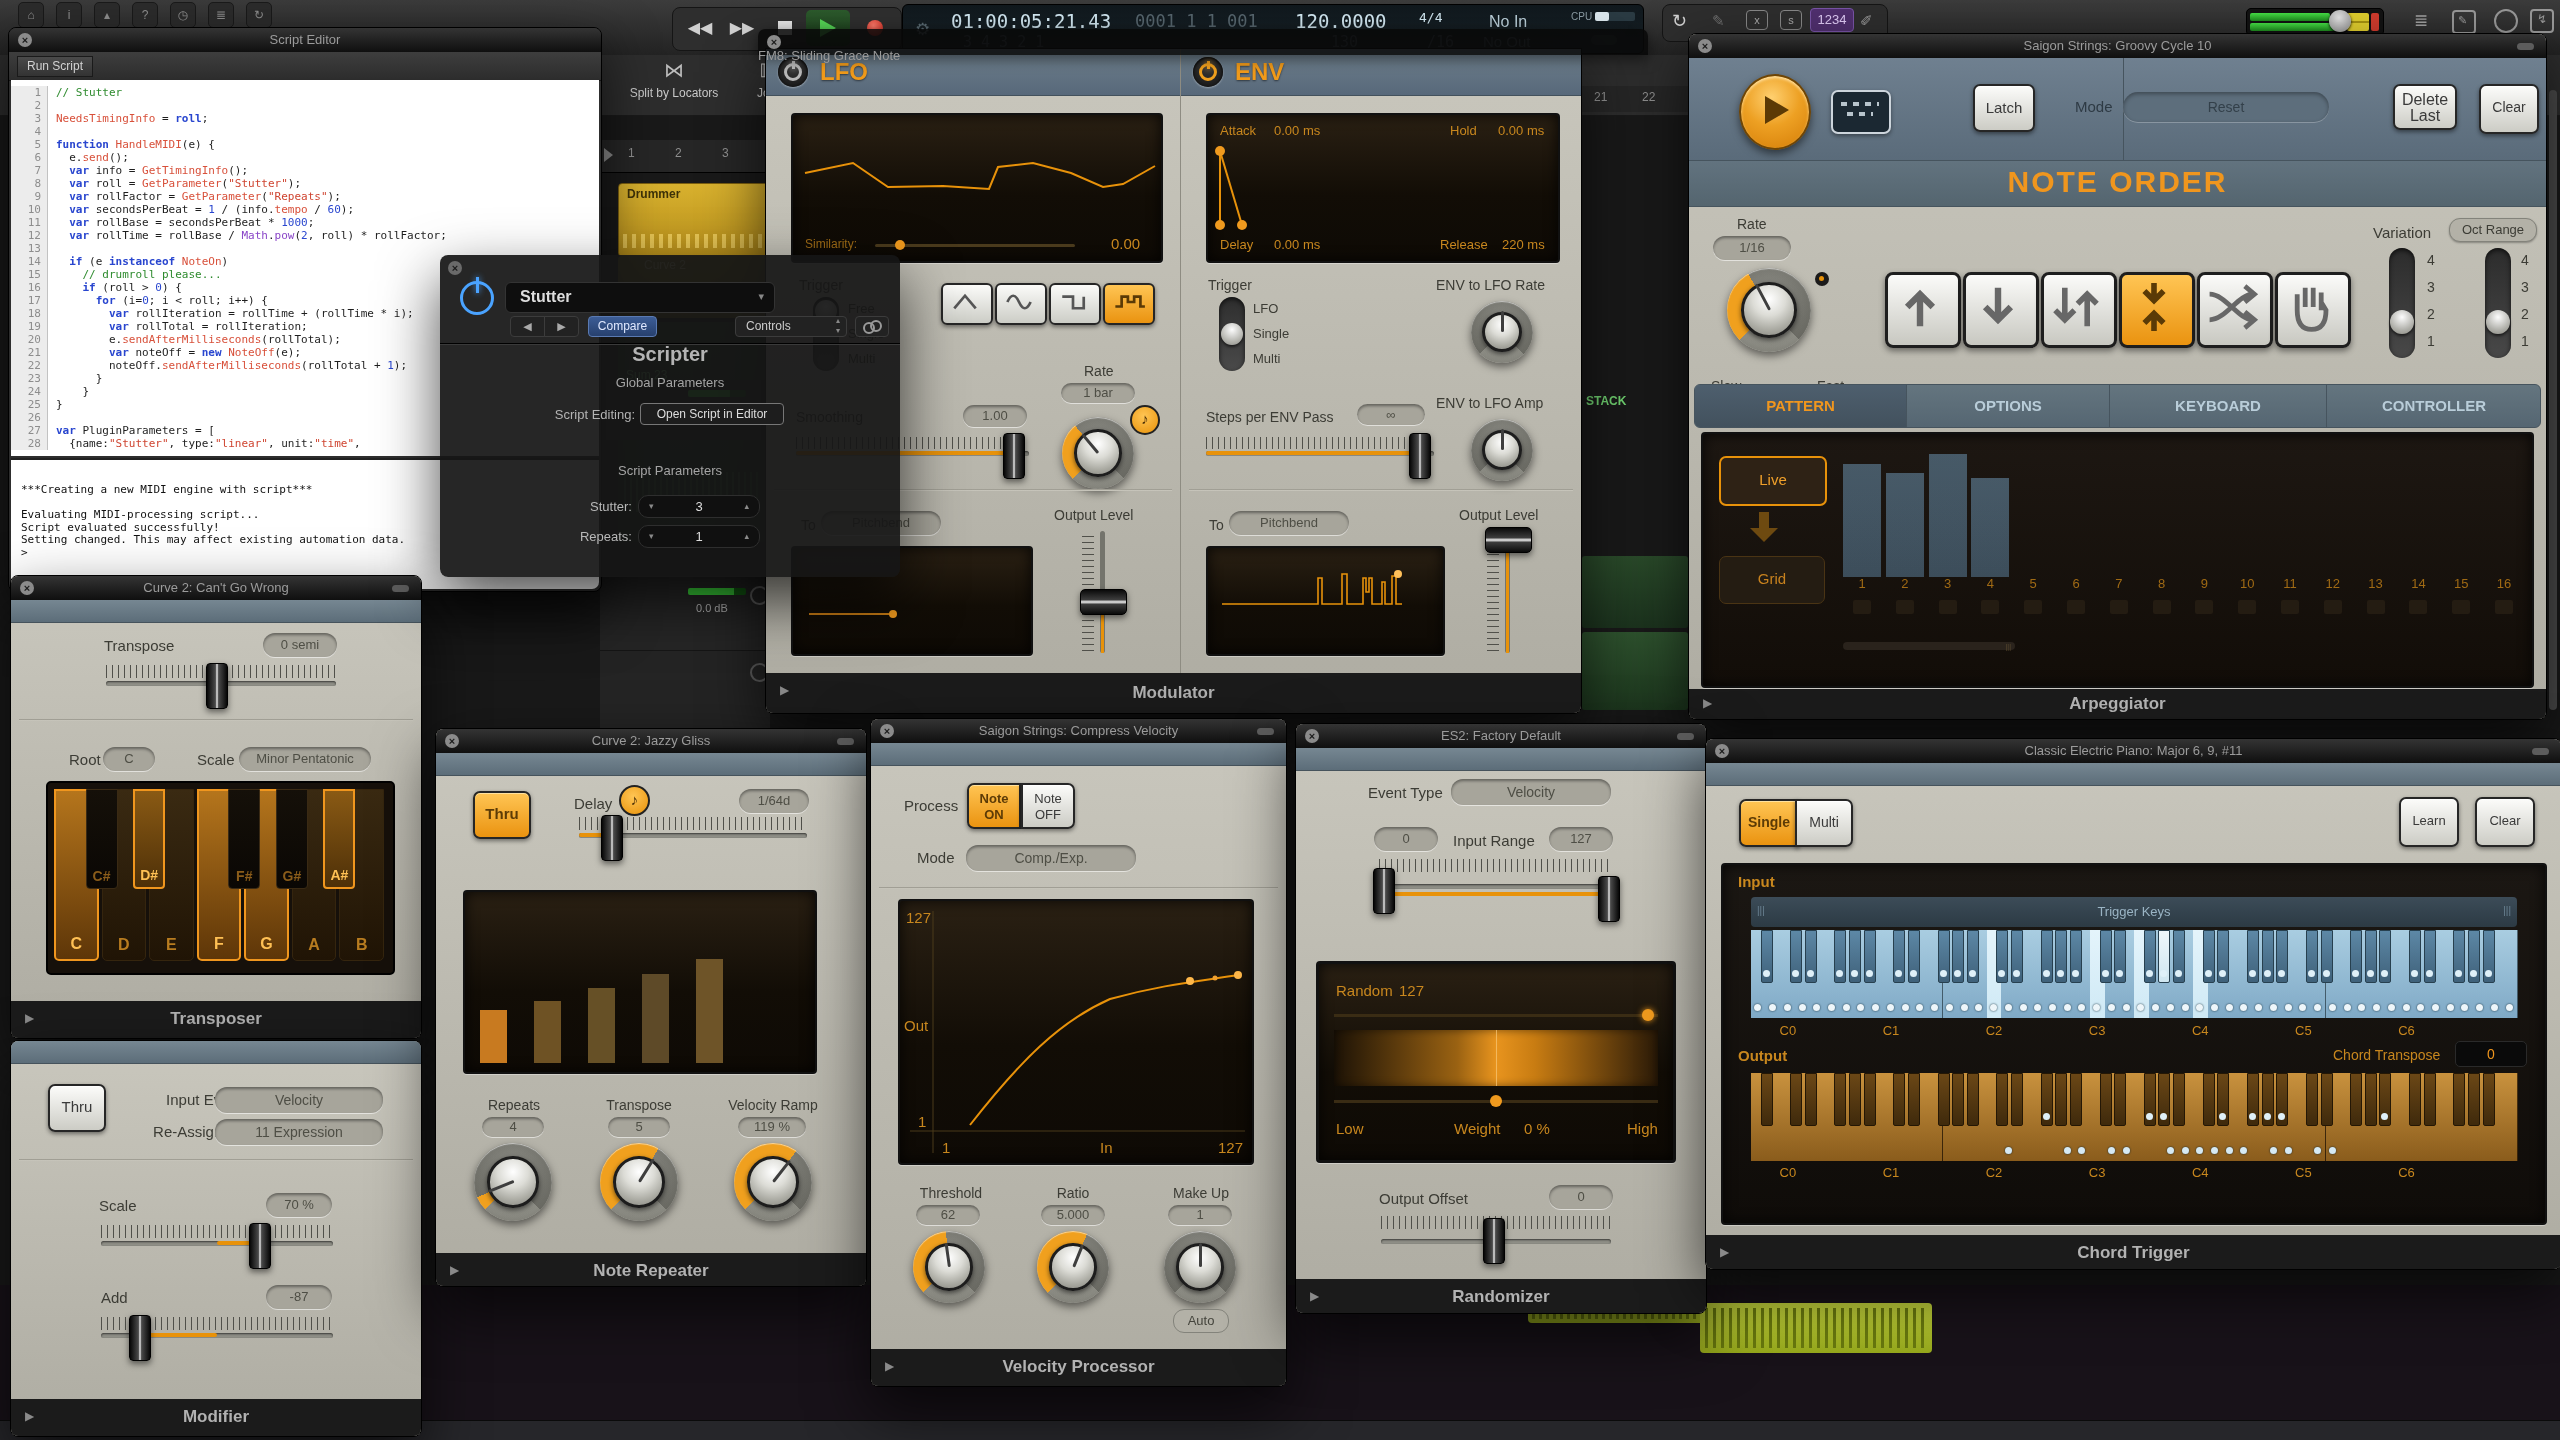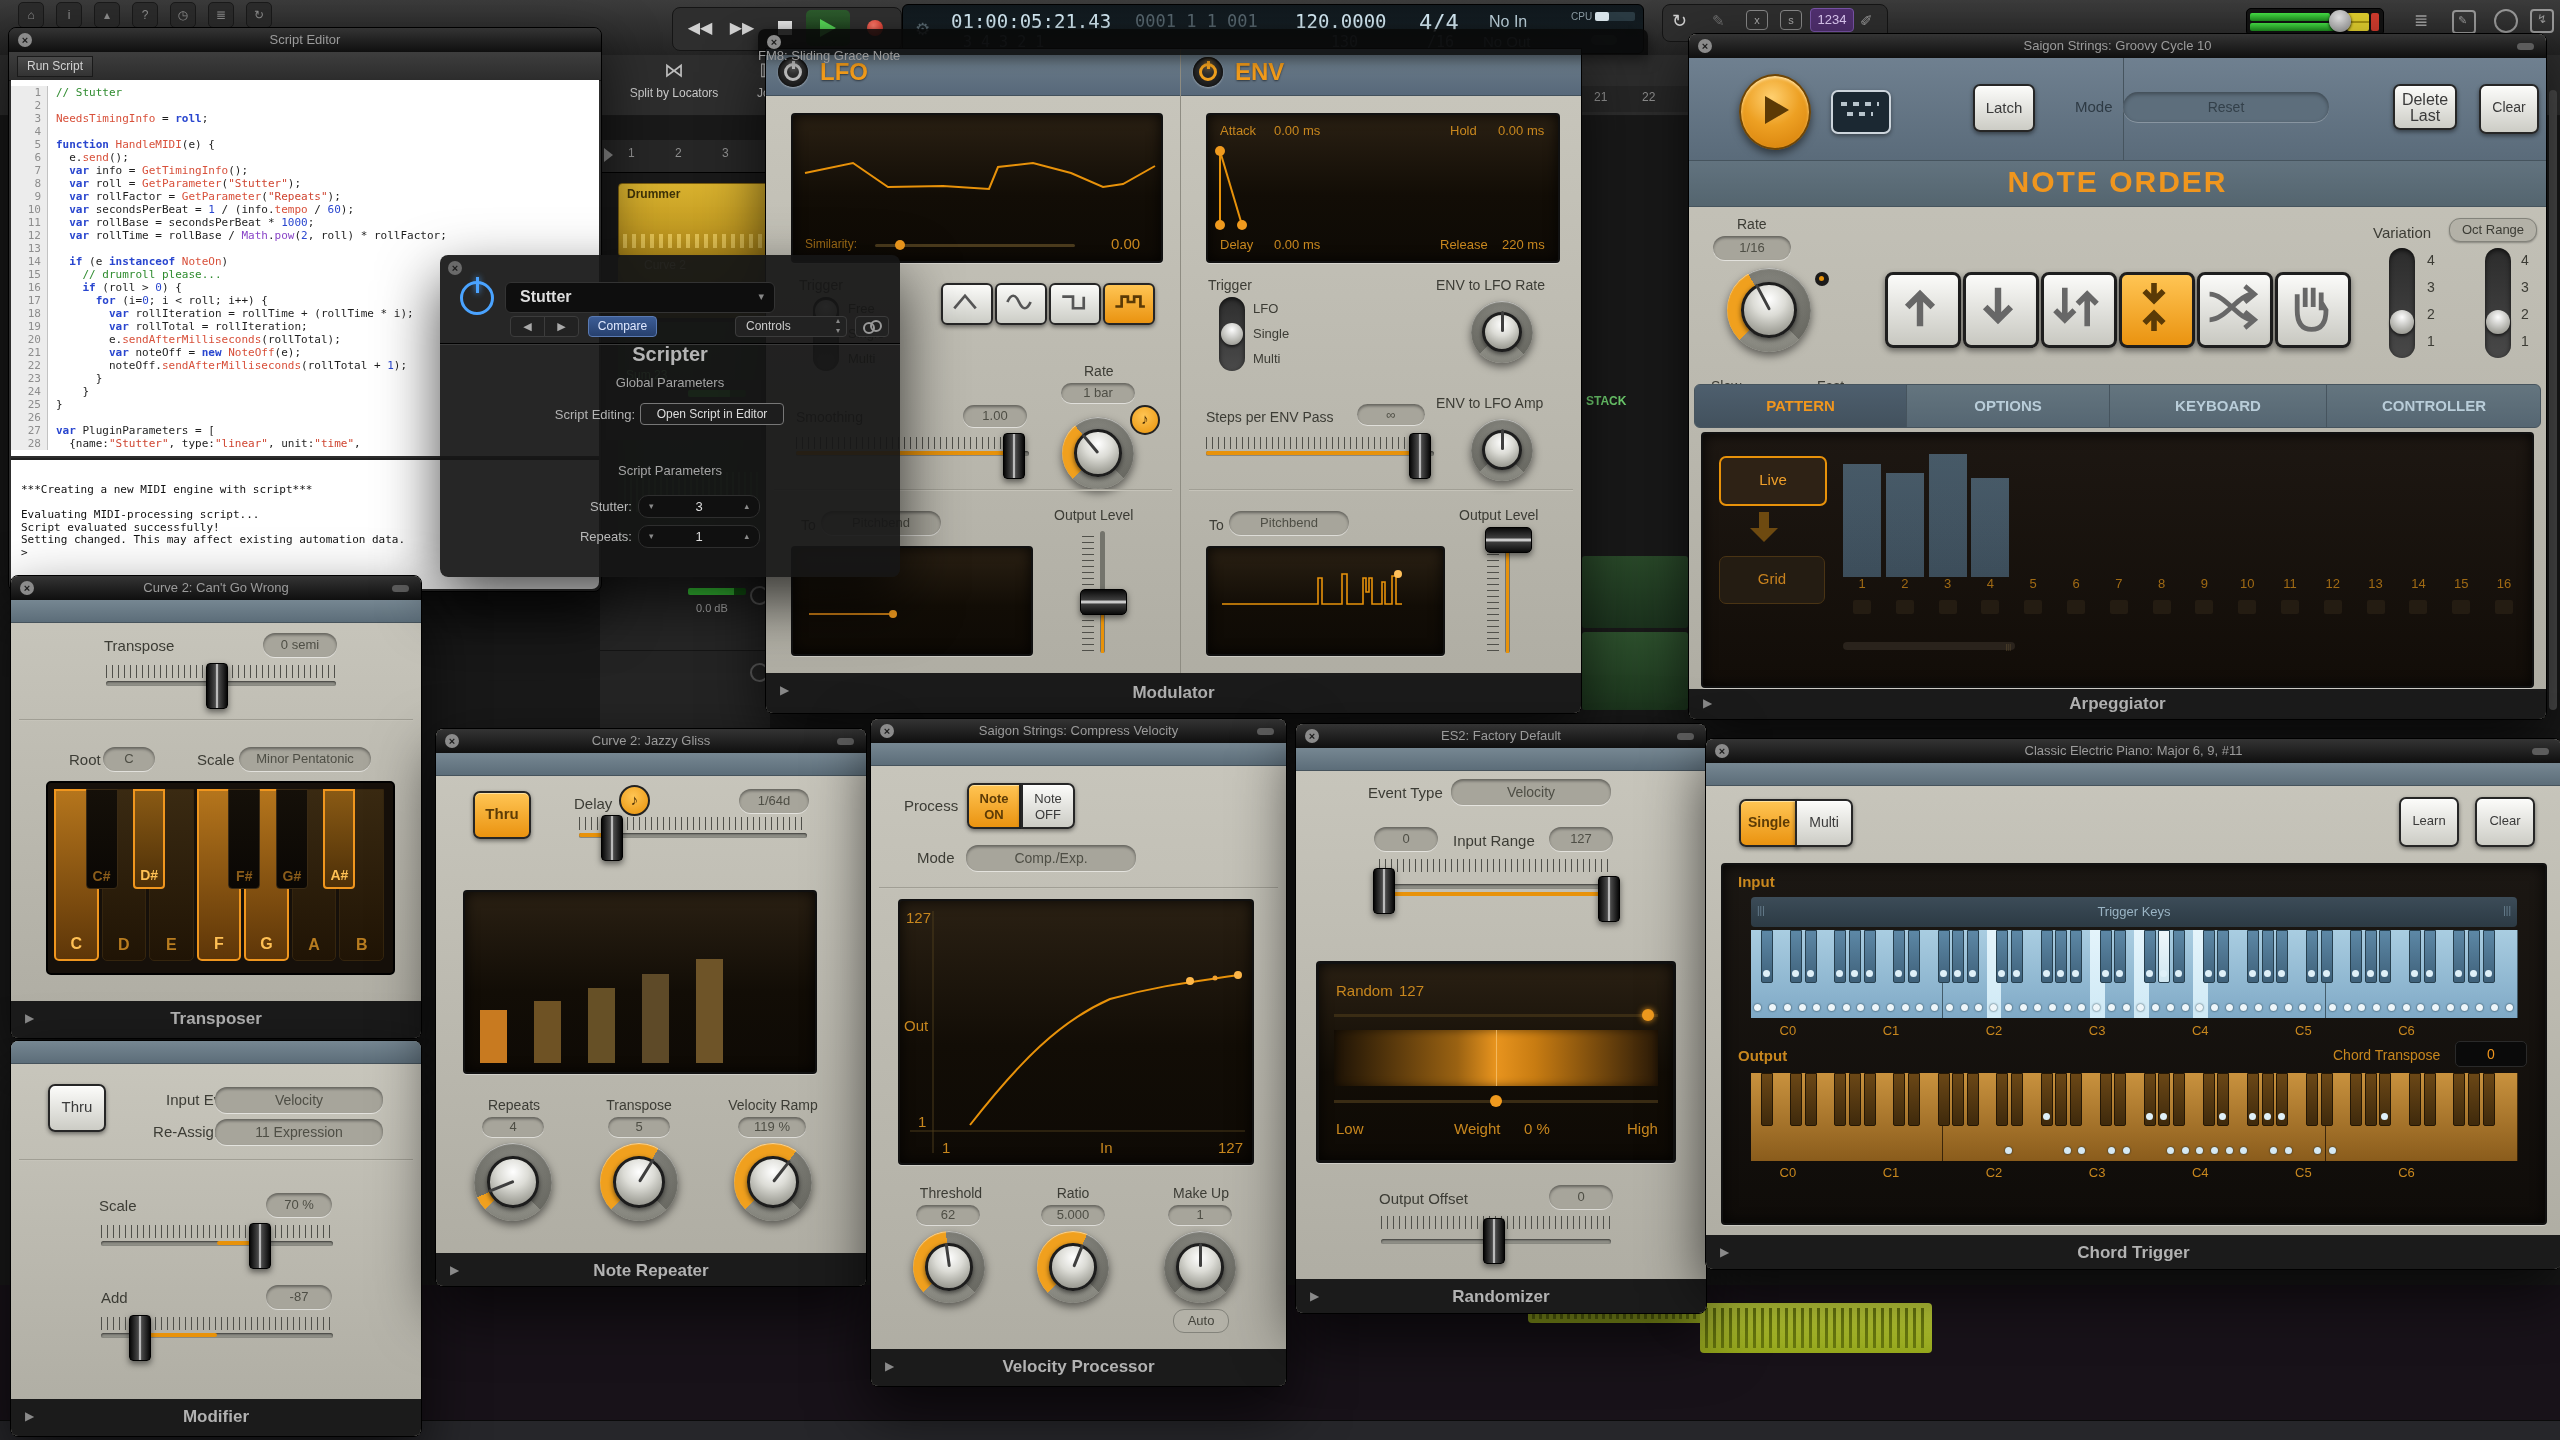--- a/index.html
+++ b/index.html
@@ -177,21 +177,21 @@
 <div class="abs" style="left:806px;top:10px;width:44px;height:36px;background:linear-gradient(#2c5a2c,#173317);border-radius:5px;text-align:center;"><span style="display:inline-block;margin-top:9px;width:0;height:0;border-left:16px solid #54d254;border-top:9px solid transparent;border-bottom:9px solid transparent;"></span></div>
 <div class="abs" style="left:856px;top:12px;width:38px;height:32px;text-align:center;"><span style="display:inline-block;width:16px;height:16px;border-radius:50%;background:radial-gradient(circle at 40% 35%,#ff7a6a,#c22218);margin-top:8px;"></span></div>
 
 <div class="abs" style="left:902px;top:4px;width:740px;height:48px;background:linear-gradient(#10181d,#1a2429);border:1px solid #000;border-radius:6px;">
   <div style="position:absolute;left:12px;top:14px;color:#5a6a72;font-size:17px;">⚙</div>
   <div class="lcdtxt" style="left:48px;top:5px;font-size:19px;color:#cfe4ee;">01:00:05:21.43</div>
   <div class="lcdtxt" style="left:232px;top:6px;font-size:17px;color:#55646c;">0001 1 1 001</div>
   <div class="lcdtxt" style="left:60px;top:28px;font-size:15px;color:#49565e;">3 4 3 2 1</div>
   <div class="lcdtxt" style="left:392px;top:5px;font-size:19px;color:#cfe4ee;">120.0000</div>
   <div class="lcdtxt" style="left:428px;top:28px;font-size:15px;color:#49565e;">130</div>
-  <div class="lcdtxt" style="left:516px;top:5px;font-size:22px;color:#cfe4ee;">4/4</div>
+  <div class="lcdtxt" style="left:516px;top:5px;font-size:13px;color:#cfe4ee;">4/4</div>
   <div class="lcdtxt" style="left:524px;top:28px;font-size:15px;color:#49565e;">/16</div>
   <div style="position:absolute;left:586px;top:8px;font-size:16px;color:#b9cdd7;">No In</div>
   <div style="position:absolute;left:580px;top:28px;font-size:15px;color:#49565e;">No Out</div>
   <div style="position:absolute;left:668px;top:6px;font-size:10px;color:#8a9aa2;">CPU</div>
   <div style="position:absolute;left:692px;top:7px;width:40px;height:9px;background:#2a3a42;border-radius:2px;">
       <span style="display:block;width:14px;height:9px;background:#d8e4ea;border-radius:2px;"></span>
     </div>
   <div style="position:absolute;left:688px;top:30px;width:26px;height:10px;background:#2a3238;border-radius:5px;"></div>
 </div>
 

